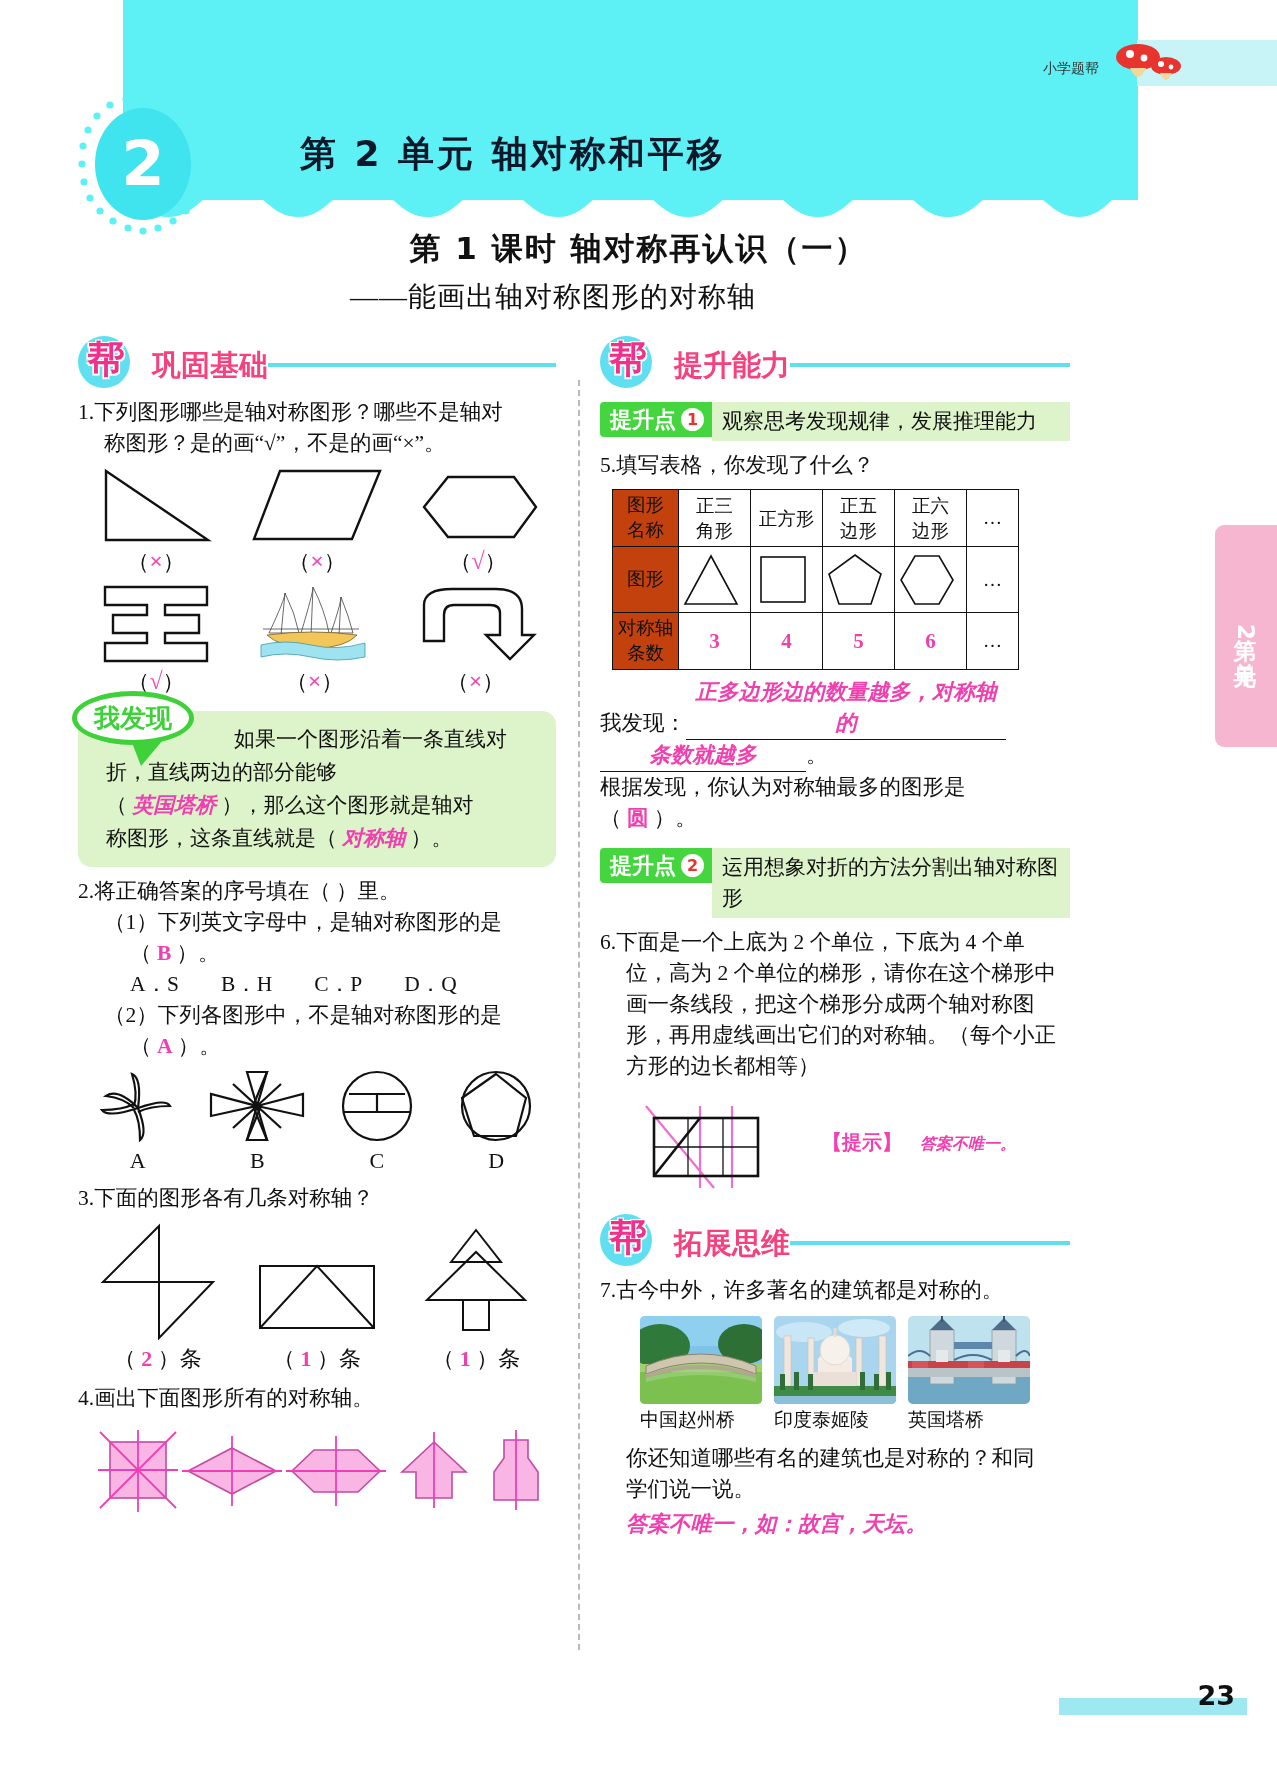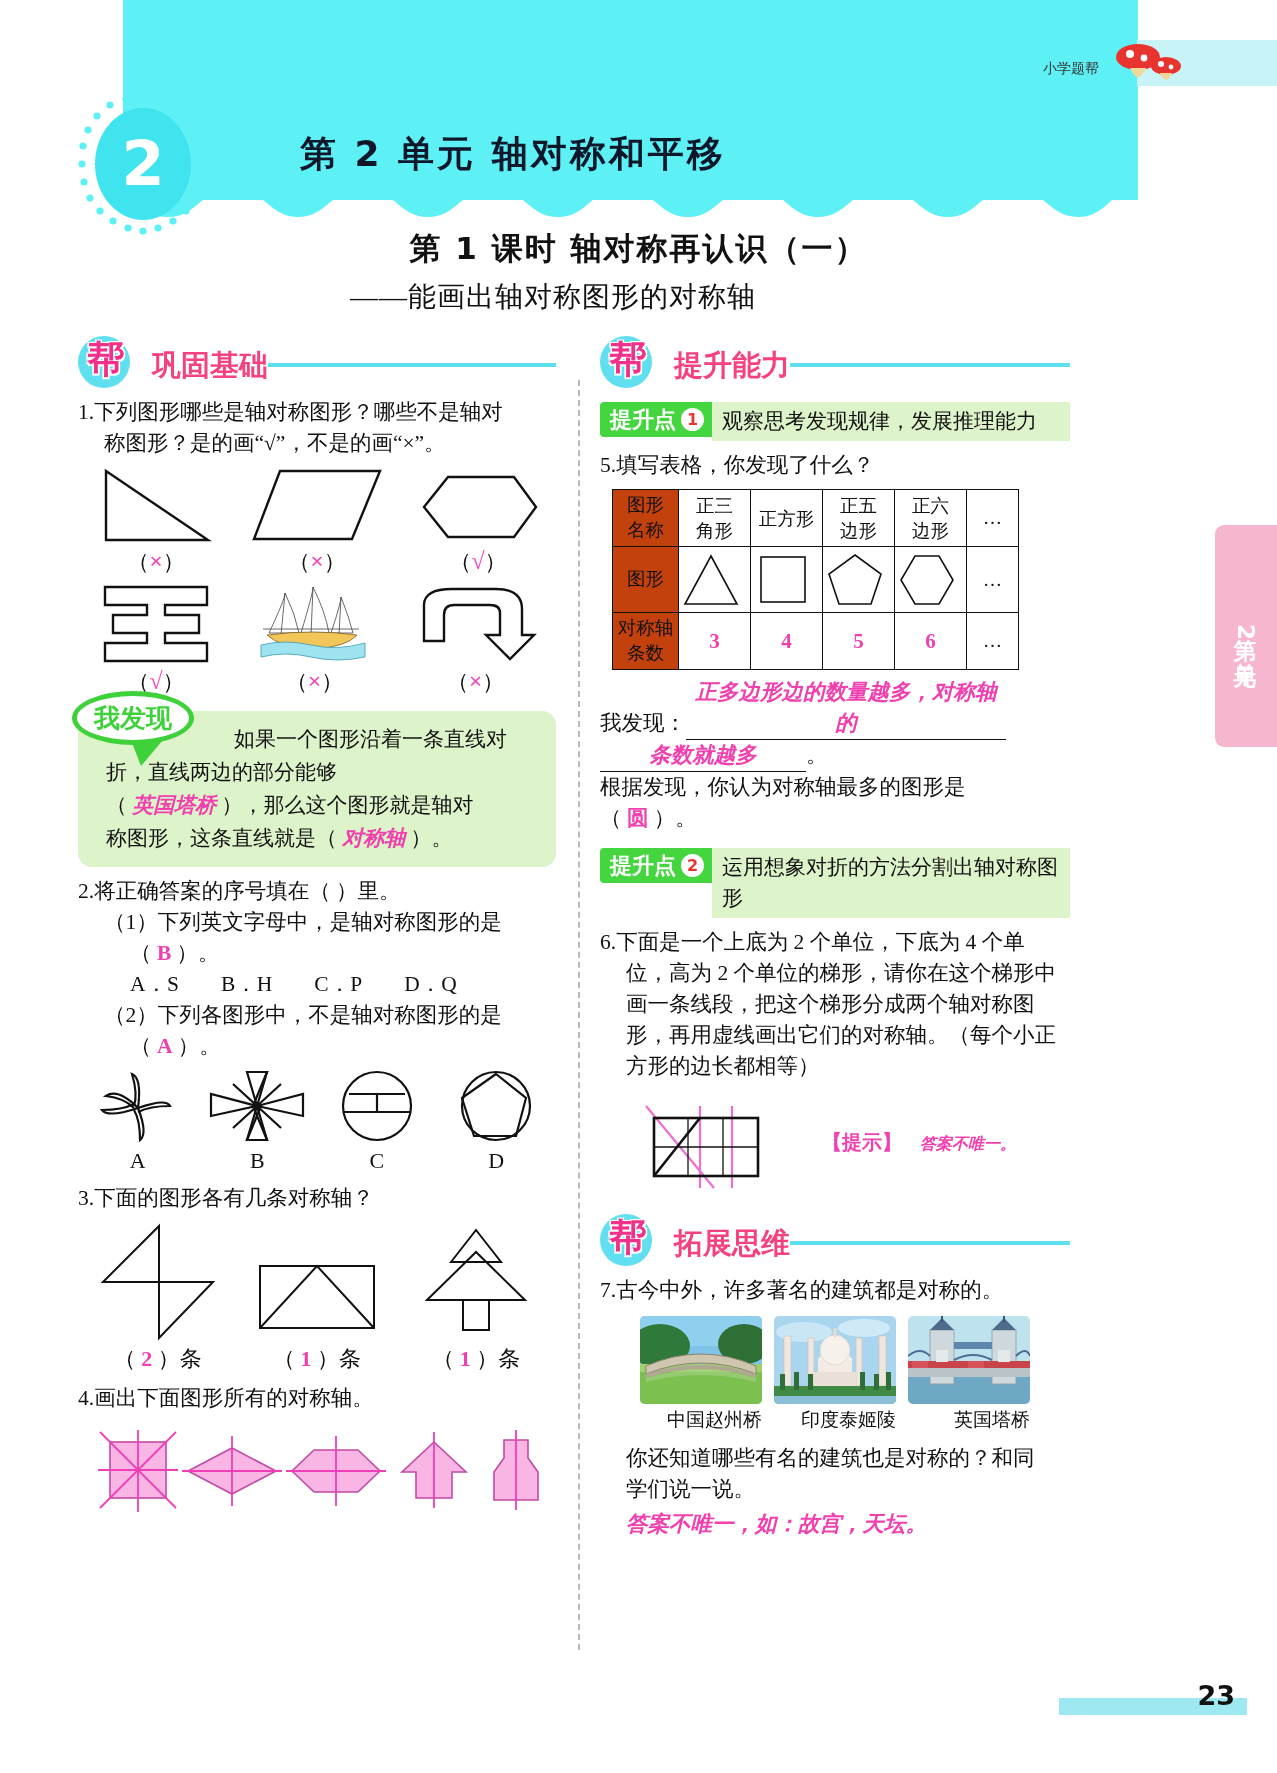--- a/index.html
+++ b/index.html
@@ -163,21 +163,21 @@
   .tbl .cnt { color: #f03fae; font-weight: bold; font-size: 21px; }
 
   
   .fillline { display: inline-block; border-bottom: 1.6px solid #111; text-align: center; }
 
   
   .hint { color: #f43fb0; font-weight: bold; font-size: 20px; }
 
   
   .photos { display: flex; gap: 12px; justify-content: center; margin-top: 10px; }
-  .photo-cell { text-align: right; }
+  .photo-cell { text-align: left; }
   .photo { width: 122px; height: 88px; border-radius: 5px; overflow: hidden; position: relative; }
   .photo-cap { font-size: 19px; color: #111; margin-top: 3px; }
 
   
   .side-tab {
     position: absolute; right: 0; top: 525px;
     width: 62px; height: 222px;
     background: #f7b6cf; border-radius: 9px 0 0 9px;
     display: flex; align-items: center; justify-content: center;
   }

